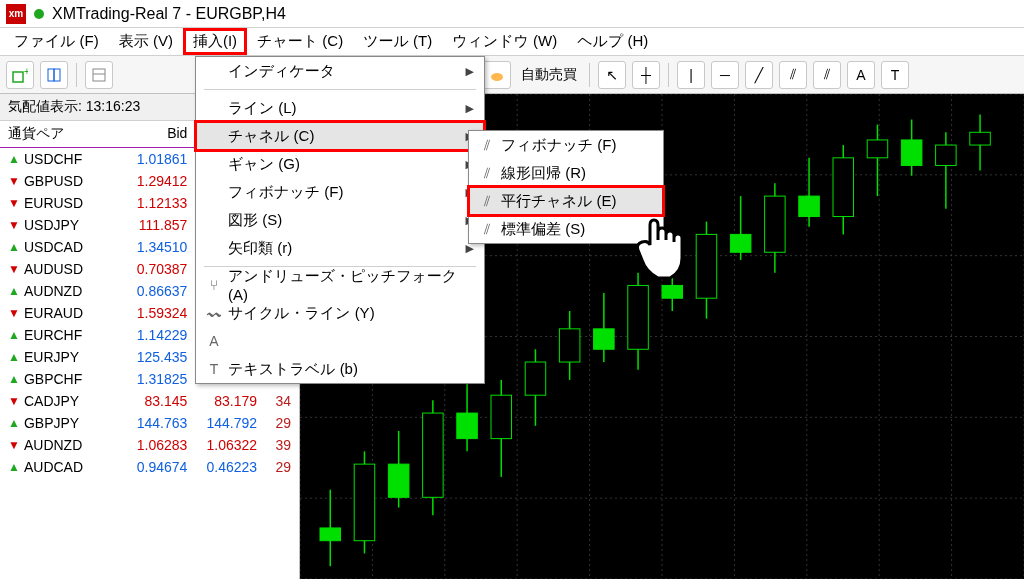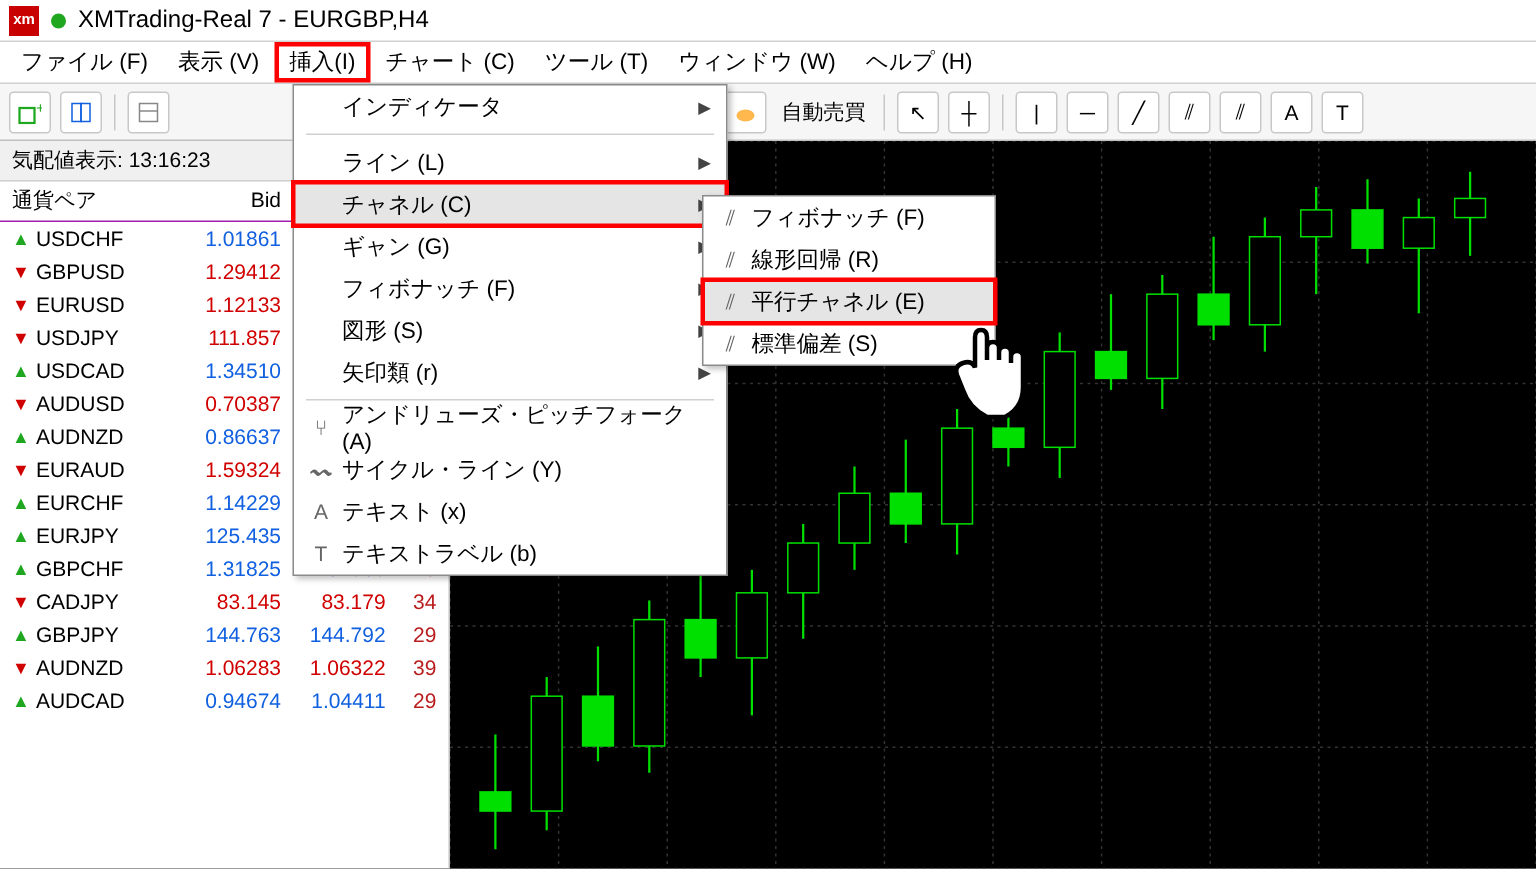--- a/index.html
+++ b/index.html
@@ -238,21 +238,21 @@
           <span class="arrow down"></span>
           <span class="sym">AUDNZD</span>
           <span class="bid down">1.06283</span>
           <span class="ask down">1.06322</span>
           <span class="spr">39</span>
         </div>
         <div class="mw-row">
           <span class="arrow up"></span>
           <span class="sym">AUDCAD</span>
           <span class="bid up">0.94674</span>
-          <span class="ask up">1.04411</span>
+          <span class="ask up">0.46223</span>
           <span class="spr">29</span>
         </div>
       </div>
   </div>
 
   <div class="chart">
     <svg id="chart-svg" viewBox="0 0 724 485">
         <line x1="0" x2="724" y1="0" y2="0" stroke="#333" stroke-dasharray="2 3"></line>
         <line x1="0" x2="724" y1="80.83333333333333" y2="80.83333333333333" stroke="#333" stroke-dasharray="2 3"></line>
         <line x1="0" x2="724" y1="161.66666666666666" y2="161.66666666666666" stroke="#333" stroke-dasharray="2 3"></line>
@@ -356,21 +356,20 @@
     <div class="menu-row">
       <span class="micon">⑂</span>
       <span class="mlabel">アンドリューズ・ピッチフォーク (A)</span>
     </div>
     <div class="menu-row">
       <span class="micon">〰</span>
       <span class="mlabel">サイクル・ライン (Y)</span>
     </div>
     <div class="menu-row">
       <span class="micon">A</span>
-      <span class="mlabel">テキスト (x)</span>
     </div>
     <div class="menu-row">
       <span class="micon">T</span>
       <span class="mlabel">テキストラベル (b)</span>
     </div>
   </div>
 
 <div class="menu-panel menu2" id="menu2">
     <div class="menu-row">
       <span class="micon">⫽</span>

